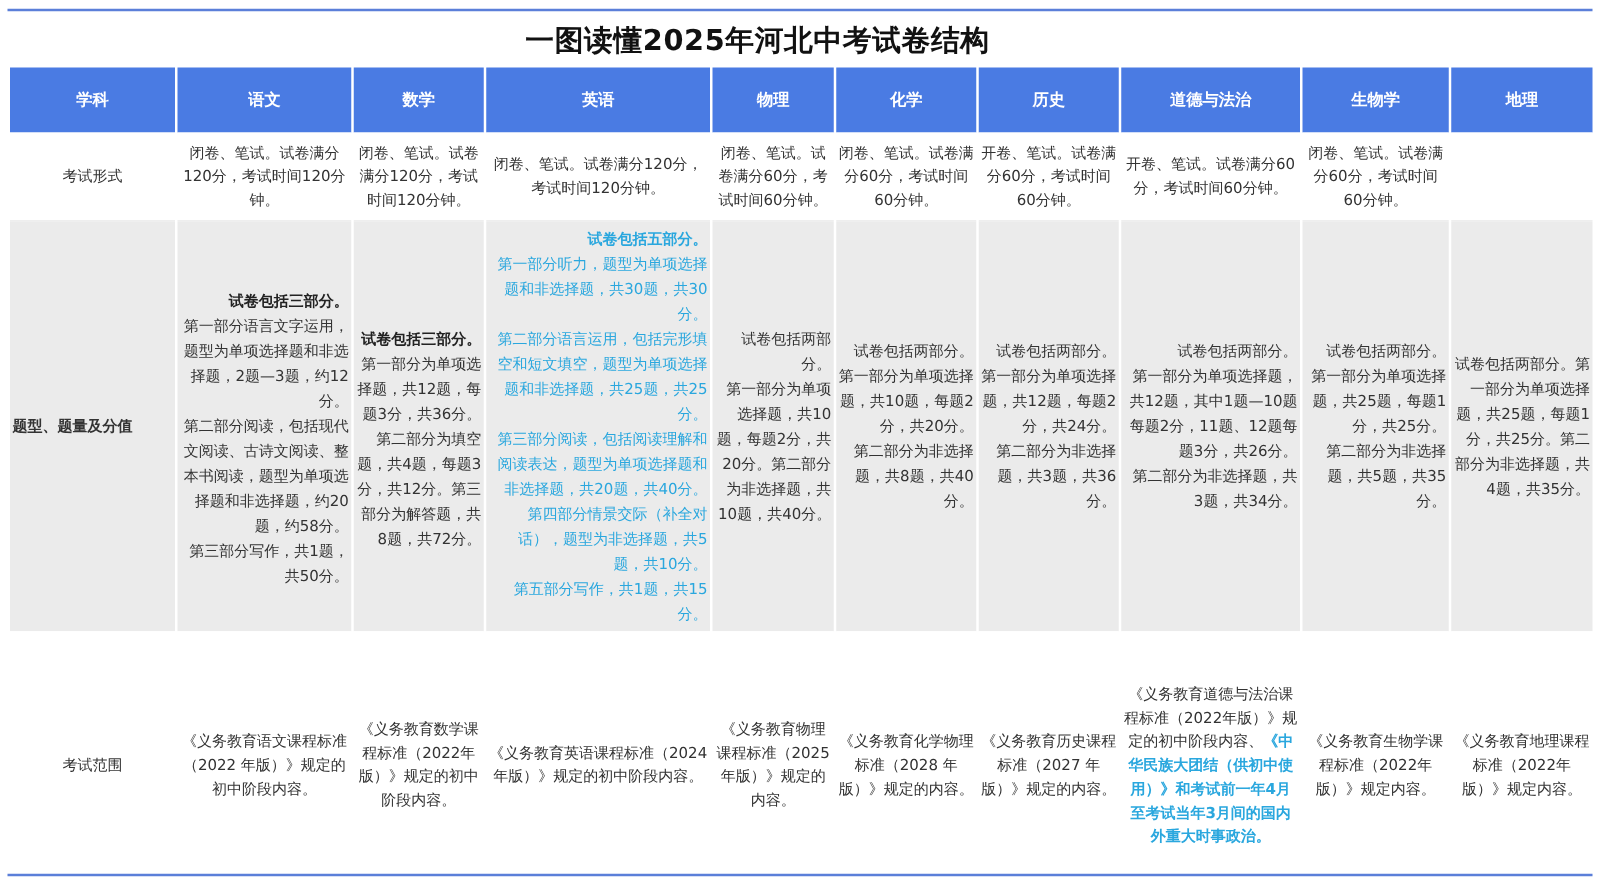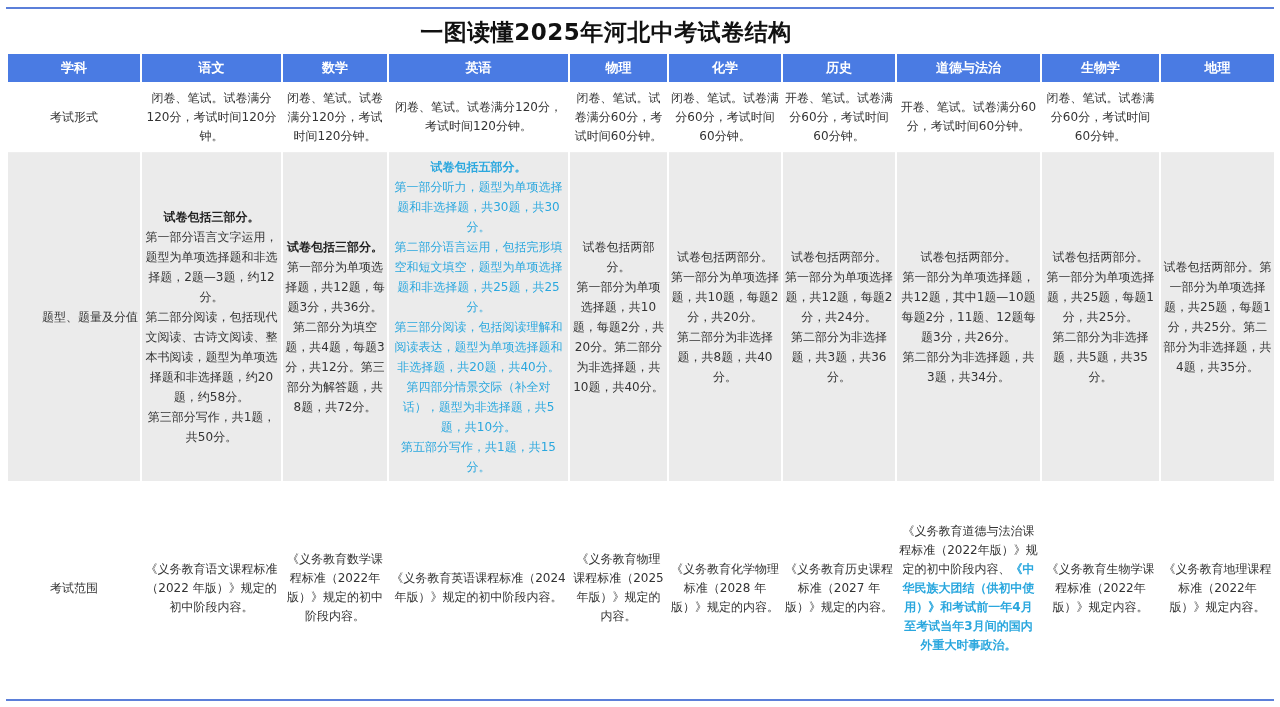--- a/index.html
+++ b/index.html
@@ -6,26 +6,26 @@
   body { width:1280px; height:707px; position:relative; overflow:hidden;
          font-family:"DejaVu Sans", "Liberation Sans", sans-serif; color:#333; }
   .rule { position:absolute; left:6px; right:6px; height:2px; background:#5b7fd9; }
   .rule.top { top:7px; }
   .rule.bottom { top:699px; }
   .title { position:absolute; top:17px; left:0; width:1212px; text-align:center;
            font-size:23px; font-weight:bold; color:#111; letter-spacing:0.5px; }
   table { position:absolute; top:54px; left:6px; border-collapse:separate; border-spacing:2px 0;
           table-layout:fixed; width:1270px; }
   th { background:#4a7be3; color:#fff; font-size:13px; font-weight:bold; height:28px;
-       text-align:center; padding:0; }
+       text-align:center; padding:12px; }
   td { font-size:12px; line-height:19px; text-align:center; vertical-align:middle;
        padding:0 2px; color:#333; }
   tr.r-form td { height:70px; background:#fff; border-bottom:1px solid #eee; }
-  tr.r-types td { height:328px; background:#ebebeb; text-align:center; line-height:20px; }
-  tr.r-types td.rowhead { text-align:right; }
+  tr.r-types td { height:328px; background:#ebebeb; text-align:right; line-height:20px; }
+  tr.r-types td.rowhead { text-align:left;font-weight:bold; }
   tr.r-scope td { height:214px; background:#fff; }
   .bold { font-weight:bold; color:#222;margin-top:20px; }
   .blue { color:#2aa7de; }
   .bluebold { color:#2aa7de; font-weight:bold; }
   .line { display:block; }
 </style>
 </head>
 <body>
 
 <div class="rule top"></div>

